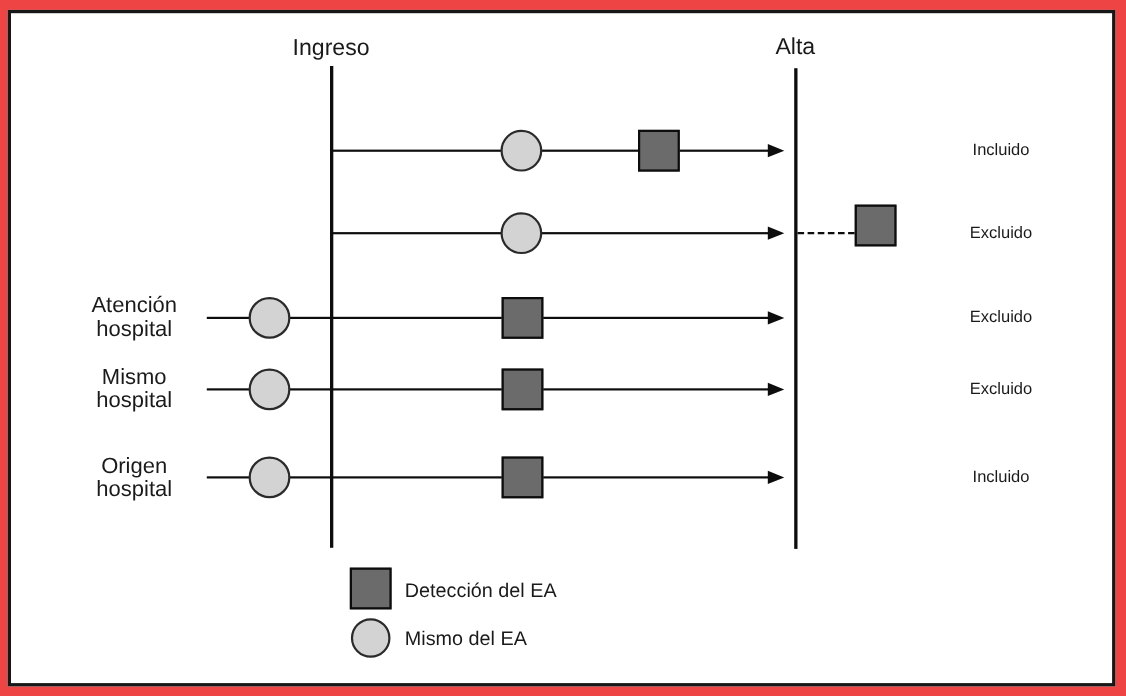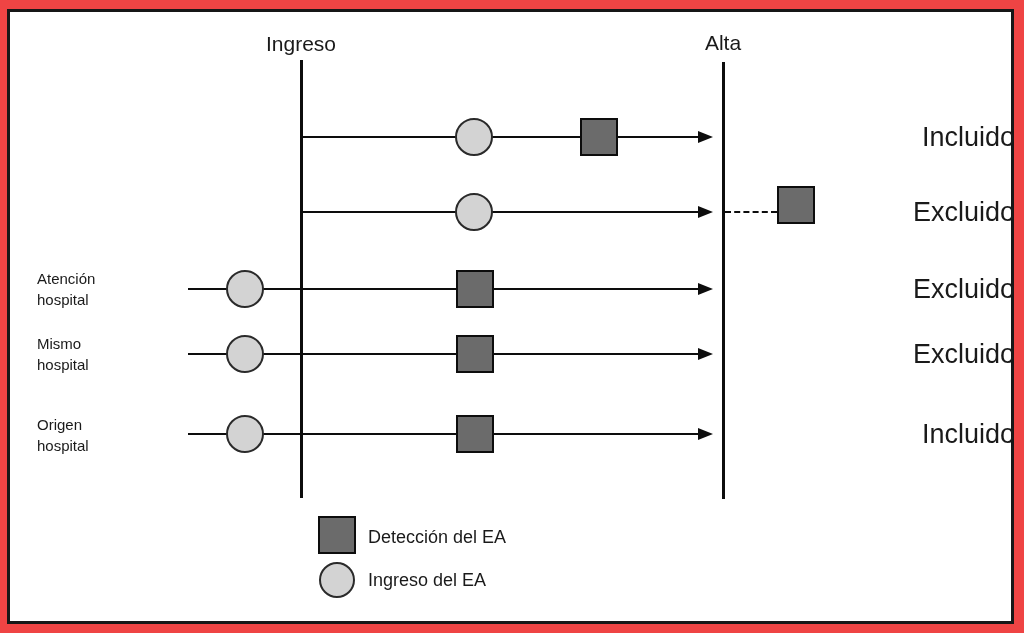--- a/index.html
+++ b/index.html
@@ -67,31 +67,31 @@
     position: absolute;
     width: 38px; height: 38px;
     border: 2px solid #0d0d0d;
     box-sizing: border-box;
     background: #6b6b6b;
   }
   .row-left-label {
     position: absolute;
     left: 37px;
     width: 170px;
-    text-align: left;
-    font-size: 15px;
+    text-align: center;
+    font-size: 20px;
     line-height: 21px;
   }
   .row-status-label {
     position: absolute;
-    left: 865px;
+    left: 835px;
     width: 150px;
-    font-size: 27px;
+    font-size: 15px;
     line-height: 24px;
-    text-align: right;
+    text-align: center;
     white-space: nowrap;
   }
   .legend-label {
     position: absolute;
     font-size: 18px;
     line-height: 24px;
     white-space: nowrap;
   }
 </style>
 </head>
@@ -156,15 +156,15 @@
     <div class="arrowhead" style="left:698px; top:428px;"></div>
     <div class="marker-circle" style="left: 226px; top: 415px; background: rgb(211, 211, 211);"></div>
     <div class="marker-square" style="left: 456px; top: 415px; background: rgb(107, 107, 107);"></div>
     <div class="row-status-label" style="top:422px;">Incluido</div>
   </div>
 
   <div>
     <div class="marker-square" style="left: 318px; top: 516px; background: rgb(107, 107, 107);"></div>
     <div class="legend-label" style="left:368px; top:525px;">Detección del EA</div>
     <div class="marker-circle" style="left: 319px; top: 562px; width: 36px; height: 36px; background: rgb(211, 211, 211);"></div>
-    <div class="legend-label" style="left:368px; top:568px;">Ingreso del EA</div>
+    <div class="legend-label" style="left:368px; top:568px;">Mismo del EA</div>
   </div>
 </div>
 
 </body></html>

